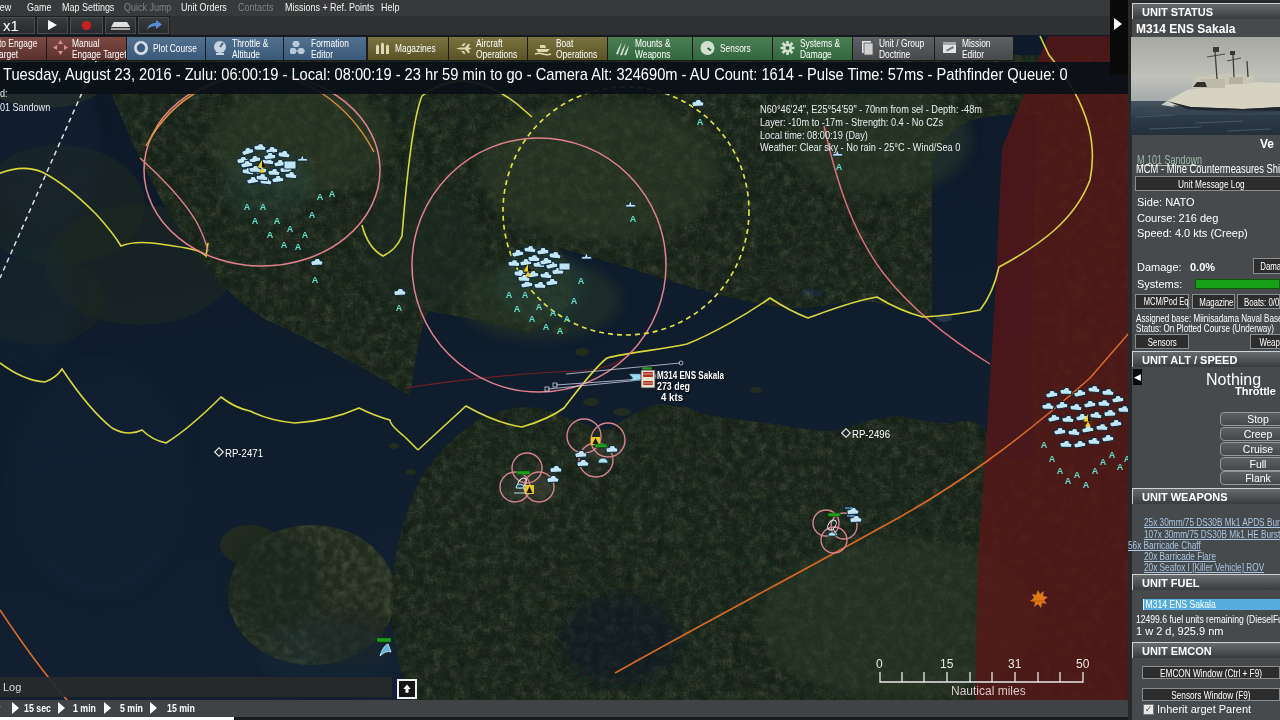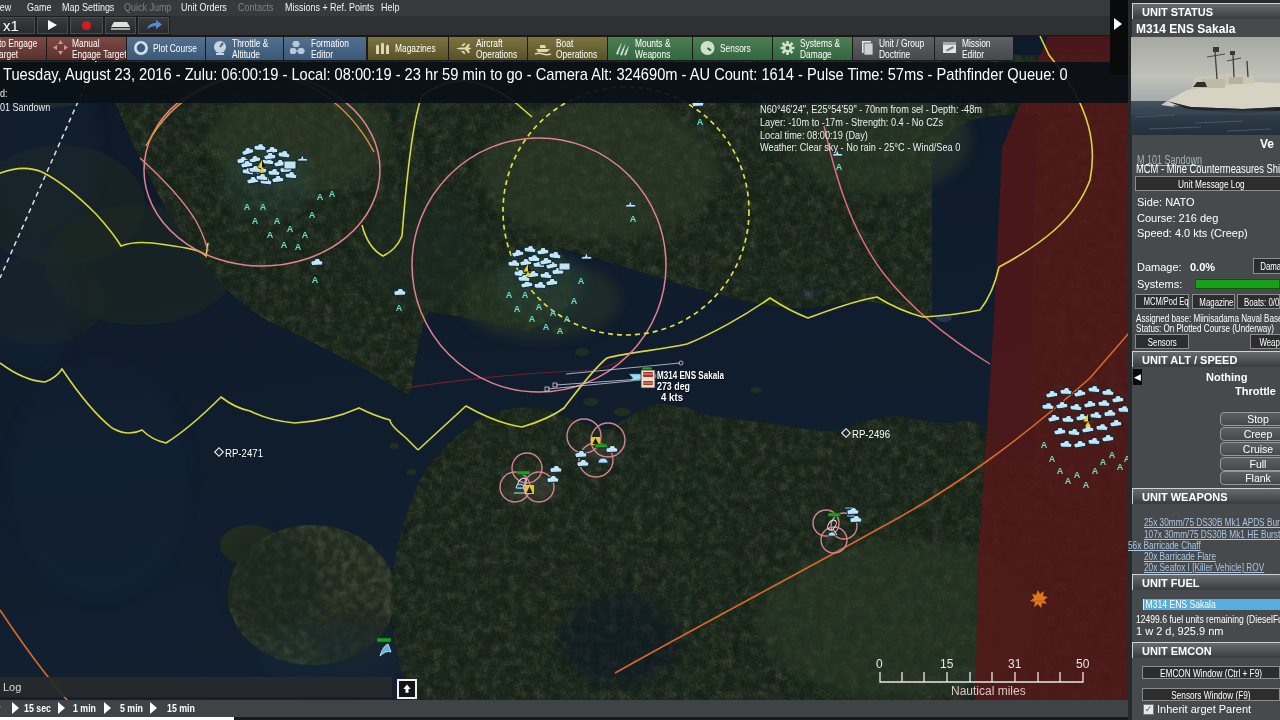--- a/index.html
+++ b/index.html
@@ -13,21 +13,21 @@
   .tbox{position:absolute;top:0px;height:17px;background:linear-gradient(#3a3d3f,#27292b);border:1px solid #1c1e20;box-shadow:inset 0 0 0 1px #4a4d4f;}
   #row3{left:0;top:36px;width:1013px;height:25px;background:#26282a;}
   .btn3{position:absolute;top:0;height:23px;border:1px solid #1a1a1a;display:flex;align-items:center;color:#fff;font-size:10.5px;line-height:11px;}
   .btn3 .tx{transform:scaleX(0.8);transform-origin:0 50%;white-space:nowrap;}
   .btn3 .ic{margin:0 4px 0 6px;flex:0 0 auto;}
   .b-red{background:linear-gradient(#7d4a44,#5a302c);}
   .b-blue{background:linear-gradient(#53718f,#3a5878);}
   .b-olive{background:linear-gradient(#7b7440,#585125);}
   .b-green{background:linear-gradient(#4d7f55,#32663c);}
   .b-gray{background:linear-gradient(#5f6264,#46494b);}
-  #datebar{left:0;top:62px;width:1128px;height:41px;background:rgba(9,16,24,0.93);color:#fff;font-size:17px;}
+  #datebar{left:0;top:62px;width:1128px;height:32px;background:rgba(9,16,24,0.93);color:#fff;font-size:17px;}
   #datebar div{position:absolute;left:3px;top:3px;white-space:nowrap;transform:scaleX(0.862);transform-origin:0 50%;}
   #selinfo{left:0;top:86px;color:#e8eef2;font-size:11px;line-height:14px;transform:scaleX(0.82);transform-origin:0 0;}
   #hoverinfo{left:760px;top:103px;color:#e8eef2;font-size:11.5px;line-height:12.8px;white-space:nowrap;transform:scaleX(0.8);transform-origin:0 0;}
   #blacktab{left:1110px;top:0px;width:18px;height:75px;background:#0a0a0a;}
   #blacktab:after{content:"";position:absolute;left:4px;top:18px;border-left:8px solid #fff;border-top:6px solid transparent;border-bottom:6px solid transparent;}
   
   #logbar{left:0;top:677px;width:392px;height:20px;background:rgba(40,42,44,0.93);color:#d8d8d8;font-size:11px;}
   #upbox{left:397px;top:679px;width:16px;height:16px;background:#141414;border:2px solid #f0f0f0;color:#fff;text-align:center;}
   #timebar{left:0;top:700px;width:1128px;height:17px;background:#404346;color:#fff;font-size:11px;font-weight:bold;}
   #timebar span{position:absolute;top:2px;transform:scaleX(0.8);transform-origin:0 50%;white-space:nowrap;}
@@ -746,21 +746,21 @@
   <div class="sbtn" style="left:64px;top:294px;width:43px;height:15px;line-height:14px;"><i>Magazines</i></div>
   <div class="sbtn" style="left:109px;top:294px;width:43px;height:15px;line-height:14px;"><i>Boats: 0/0</i></div>
   <div class="stext" style="left:8px;top:312px;font-size:10.5px;transform:scaleX(0.77);transform-origin:0 0;">Assigned base: Miinisadama Naval Base</div>
   <div class="stext" style="left:8px;top:322px;font-size:10.5px;transform:scaleX(0.77);transform-origin:0 0;">Status: On Plotted Course (Underway)</div>
   <div class="sbtn" style="left:7px;top:334px;width:54px;height:15px;line-height:14px;"><i>Sensors</i></div>
   <div class="sbtn" style="left:122px;top:334px;width:40px;height:15px;line-height:14px;"><i>Weap</i></div>
   <div class="shead" style="top:351px;">
       <span>UNIT ALT / SPEED</span>
     </div>
   <div style="position:absolute;left:5px;top:369px;width:9px;height:16px;background:#0a0a0a;color:#fff;font-size:9px;text-align:center;line-height:16px;">◀</div>
-  <div class="stext" style="left:78px;top:371px;font-size:11px;font-weight:bold;">Nothing</div>
+  <div class="stext" style="left:78px;top:371px;font-size:16px;font-weight:normal;">Nothing</div>
   <div class="stext" style="right:4px;top:385px;font-size:11px;font-weight:bold;">Throttle</div>
   <div class="rbtn" style="left:92px;top:412px;">Stop</div>
   <div class="rbtn" style="left:92px;top:427px;">Creep</div>
   <div class="rbtn" style="left:92px;top:442px;">Cruise</div>
   <div class="rbtn" style="left:92px;top:457px;">Full</div>
   <div class="rbtn" style="left:92px;top:471px;">Flank</div>
   <div class="shead" style="top:488px;">
       <span>UNIT WEAPONS</span>
     </div>
   <div class="stext" style="left:16px;top:512px;"><a class="wlink">25x 30mm/75 DS30B Mk1 APDS Burst</a></div>

